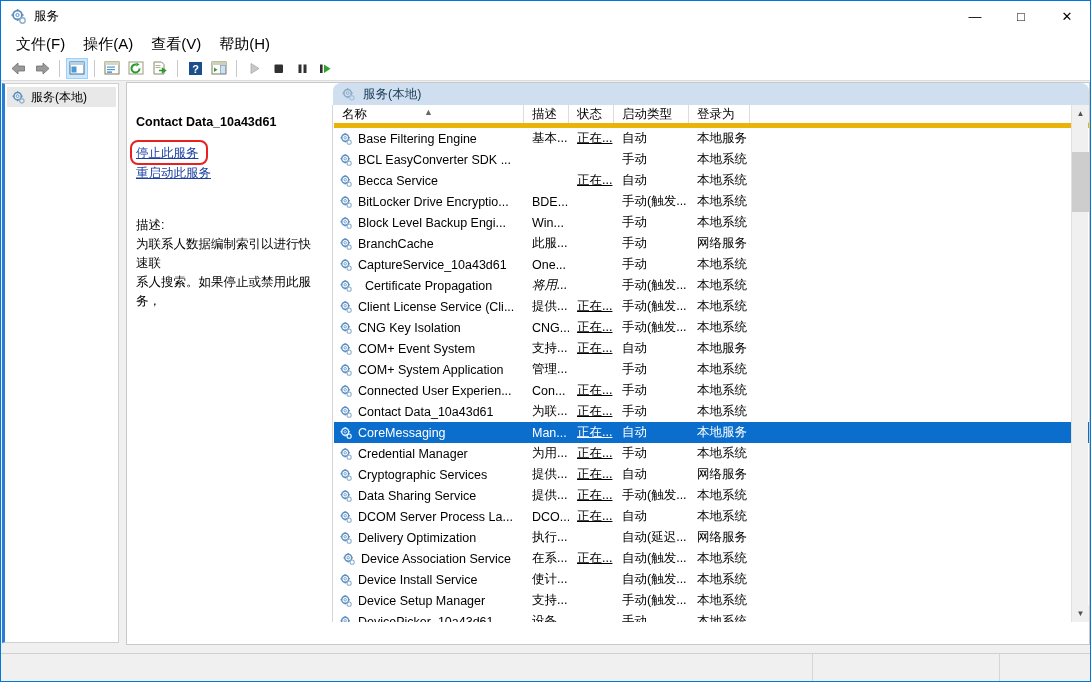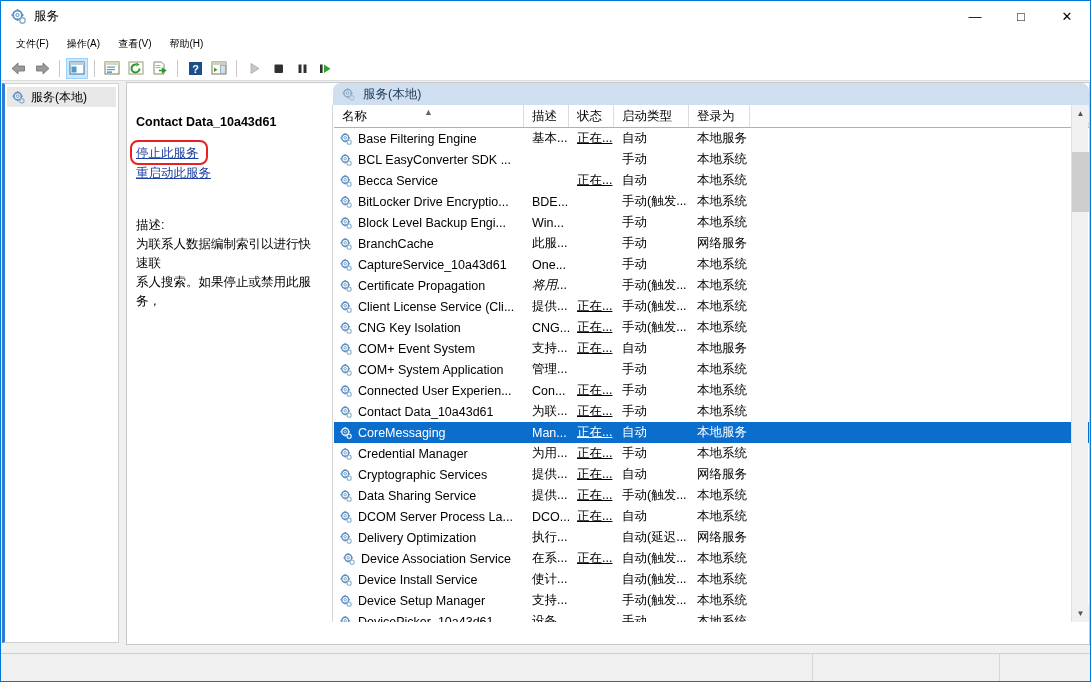--- a/index.html
+++ b/index.html
@@ -39,21 +39,21 @@
     font-size: 13px; color: #000; background: transparent;
   }
 
   
   .menubar {
     position: absolute; left: 0; top: 31px; width: 1089px; height: 24px;
     background: #ffffff;
     display: flex; align-items: center; padding-left: 6px;
   }
   .menu-item {
-    padding: 3px 9px; font-size: 10px; color: #000; white-space: nowrap;
+    padding: 3px 9px; font-size: 15px; color: #000; white-space: nowrap;
   }
 
   
   .toolbar {
     position: absolute; left: 0; top: 55px; width: 1089px; height: 25px;
     background: #ffffff;
     display: flex; align-items: center; padding-left: 5px;
     border-bottom: 1px solid #dcdcdc;
   }
   .tb-btn {
@@ -155,21 +155,21 @@
 
   
   .list-pane {
     position: absolute; left: 207px; top: 22px;
     width: 755px; height: 517px;
     background: #ffffff;
   }
   .list-head {
     position: relative;
     height: 23px; background: #ffffff;
-    border-bottom: 1px solid #eab308;
+    border-bottom: 5px solid #eab308;
     display: flex; align-items: stretch;
   }
   .hcell {
     position: relative;
     display: flex; align-items: center;
     font-size: 12.5px; color: #000;
     padding-left: 8px;
     border-right: 1px solid #dcdcdc;
     background: #ffffff;
   }
@@ -596,21 +596,21 @@
                   </svg>
                 </span>
                 <span class="nm">CaptureService_10a43d61</span>
               </div>
               <div class="cell" style="width: 45px;">One...</div>
               <div class="cell" style="width: 45px;"></div>
               <div class="cell" style="width: 75px;">手动</div>
               <div class="cell" style="width: 61px;">本地系统</div>
             </div>
             <div class="row">
-              <div class="cell c-name" style="width: 190px;">
+              <div class="cell c-name" style="width: 190px; gap: 7px;">
                 <span>
                   <svg width="14" height="14" viewBox="0 0 17 17">
                     <circle cx="7.5" cy="7" r="4.2" fill="none" stroke="#5a8fc2" stroke-width="1.7"></circle>
                     <circle cx="7.5" cy="7" r="1.5" fill="#ffffff" stroke="#5a8fc2" stroke-width="1"></circle>
                     <g fill="#5a8fc2">
                       <rect x="6.8" y="1.3" width="1.4" height="1.8"></rect>
                       <rect x="6.8" y="11" width="1.4" height="1.8"></rect>
                       <rect x="1.7" y="6.3" width="1.8" height="1.4"></rect>
                       <rect x="11.5" y="6.3" width="1.8" height="1.4"></rect>
                     </g>

